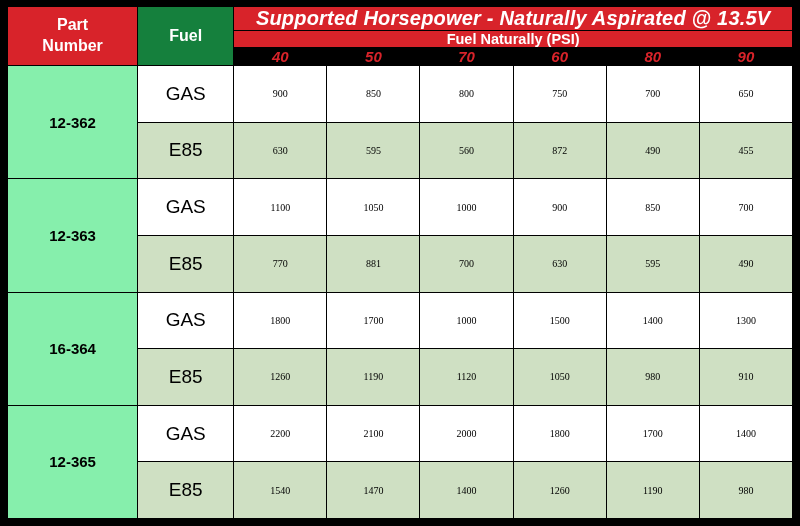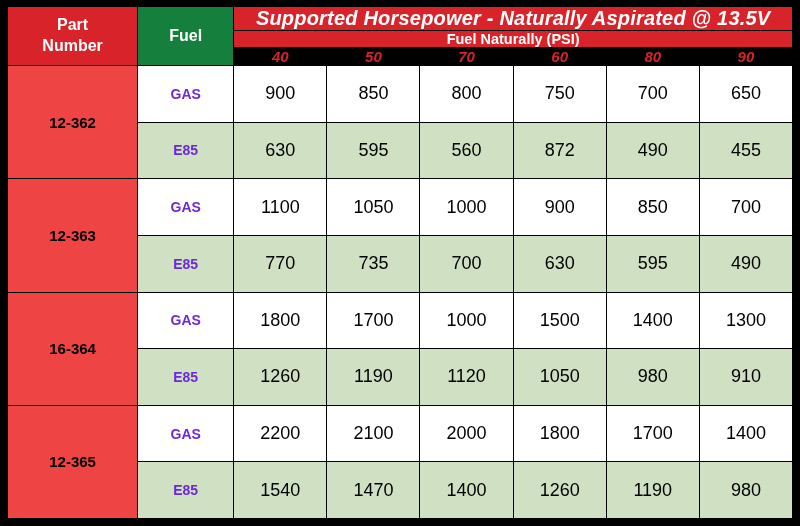--- a/index.html
+++ b/index.html
@@ -67,35 +67,36 @@
   }
   .psi-cell {
     background: #000000;
     color: #d8232a;
     font-weight: bold;
     font-style: italic;
     font-size: 15px;
   }
   
   .part-cell {
-    background: #ef4444;
+    background: #86efac;
     color: #000000;
     font-weight: bold;
     font-size: 15px;
   }
   .fuel-cell {
     background: #ffffff;
-    color: #6d28d9;
-    font-weight: bold;
-    font-size: 14px;
+    color: #000000;
+    font-weight: normal;
+    font-size: 19px;
   }
   .val-cell {
     background: #ffffff;
     color: #000000;
-    font-size: 18px;
+    font-size: 10px;
+    font-family: Liberation Serif, serif;
   }
   tr.e85 .fuel-cell,
   tr.e85 .val-cell {
     background: #cfe0c3;
   }
   col.c-part { width: 130px; }
   col.c-fuel { width: 96px; }
   col.c-psi  { width: 93px; }
 </style>
 </head>
@@ -162,21 +163,21 @@
         <td class="val-cell">1100</td>
         <td class="val-cell">1050</td>
         <td class="val-cell">1000</td>
         <td class="val-cell">900</td>
         <td class="val-cell">850</td>
         <td class="val-cell">700</td>
       </tr>
       <tr class="e85">
         <td class="fuel-cell">E85</td>
         <td class="val-cell">770</td>
-        <td class="val-cell">735</td>
+        <td class="val-cell">881</td>
         <td class="val-cell">700</td>
         <td class="val-cell">630</td>
         <td class="val-cell">595</td>
         <td class="val-cell">490</td>
       </tr>
 
       <tr class="gas">
         <td class="part-cell" rowspan="2">16-364</td>
         <td class="fuel-cell">GAS</td>
         <td class="val-cell">1800</td>

